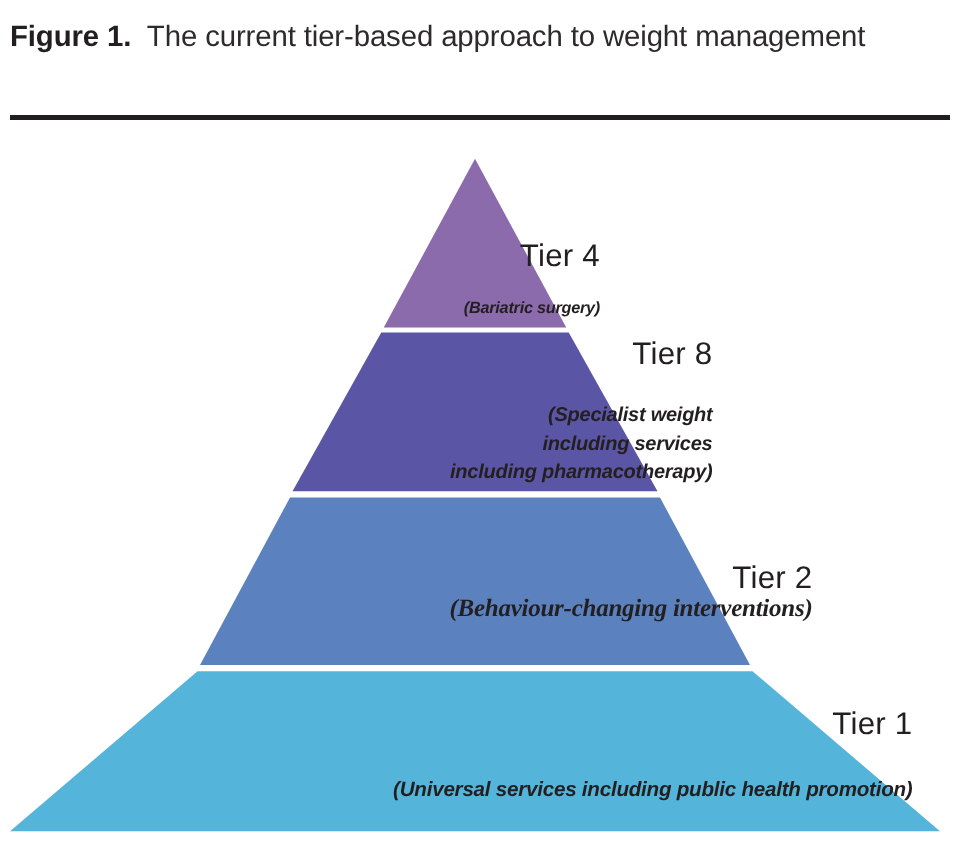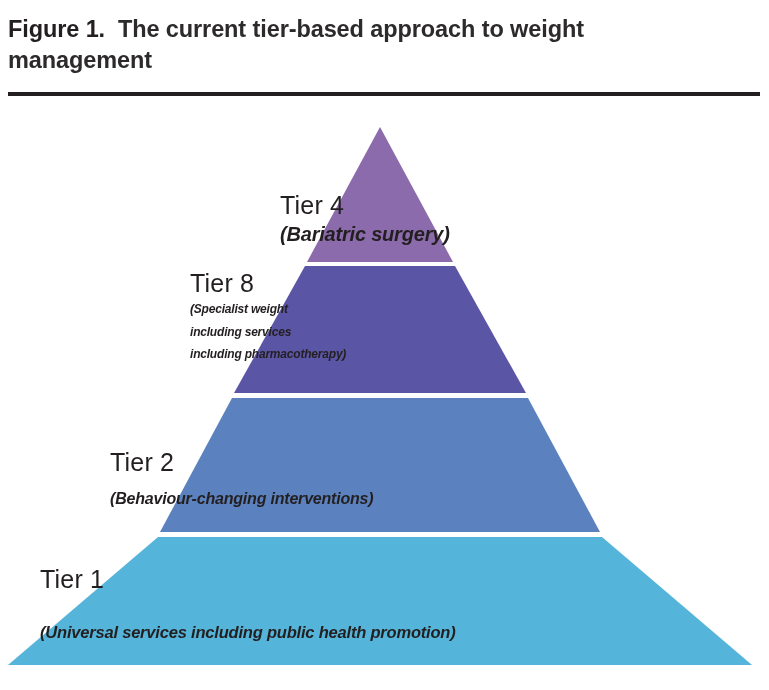--- a/index.html
+++ b/index.html
@@ -31,21 +31,21 @@
     width: 700px;
     font-size: 23.5px;
     line-height: 31px;
     letter-spacing: -0.1px;
     color: #231f20;
   }
   .caption .fig-label {
     font-weight: bold;
   }
   .caption .fig-title {
-    font-weight: bold;
+    font-weight: normal;
     color: #2c2a2b;
   }
 
   .rule {
     position: absolute;
     left: 8px;
     top: 92px;
     width: 752px;
     height: 4px;
     background: #231f20;
@@ -58,21 +58,21 @@
     top: 0;
     width: 769px;
     height: 690px;
   }
   .pyramid svg {
     display: block;
   }
 
   .tier-text {
     position: absolute;
-    text-align: left;
+    text-align: right;
     color: #231f20;
     pointer-events: none;
   }
   .tier-title {
     font-size: 25px;
     font-weight: normal;
     line-height: 30px;
     letter-spacing: 0.2px;
   }
   .tier-sub {
@@ -80,27 +80,27 @@
     font-weight: bold;
     font-size: 15.5px;
     line-height: 20px;
     letter-spacing: -0.2px;
     margin-top: 3px;
   }
   .tier-sub .subline { display: block; }
 
   
   #tier4-text { left: 280px; top: 190px; width: 200px; }
-  #tier4-text .tier-sub { font-size: 20px; margin-top: 4px; }
+  #tier4-text .tier-sub { font-size: 13px; margin-top: 16px; }
 
   #tier3-text { left: 190px; top: 268px; width: 380px; }
-  #tier3-text .tier-sub { margin-top: 0; font-size: 12px; line-height: 22.5px; }
+  #tier3-text .tier-sub { margin-top: 24px; font-size: 16px; line-height: 22.5px; }
 
   #tier2-text { left: 110px; top: 447px; width: 540px; }
-  #tier2-text .tier-sub { margin-top: 12px; font-size: 16px; }
+  #tier2-text .tier-sub { margin-top: 0; font-size: 20px; font-family: Liberation Serif, serif; }
 
   #tier1-text { left: 40px; top: 564px; width: 690px; }
   #tier1-text .tier-sub { margin-top: 28px; font-size: 16.5px; }
 </style>
 </head>
 <body style="background: rgb(255, 255, 255);">
 
 <div id="figure-root">
 
   <div class="caption">

